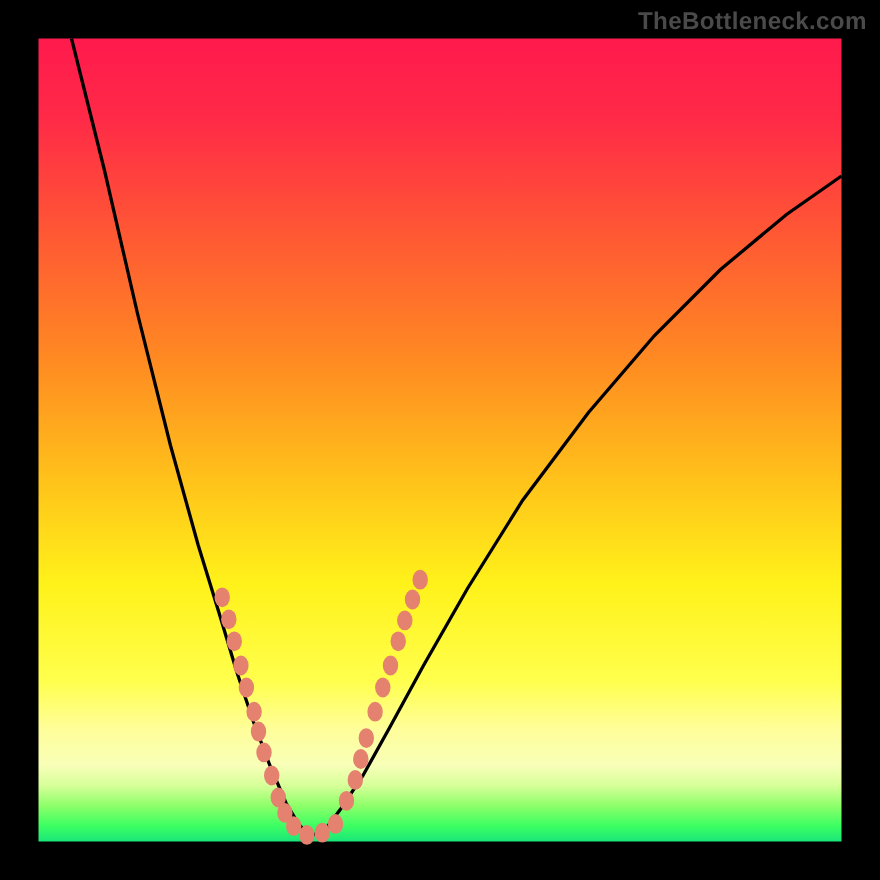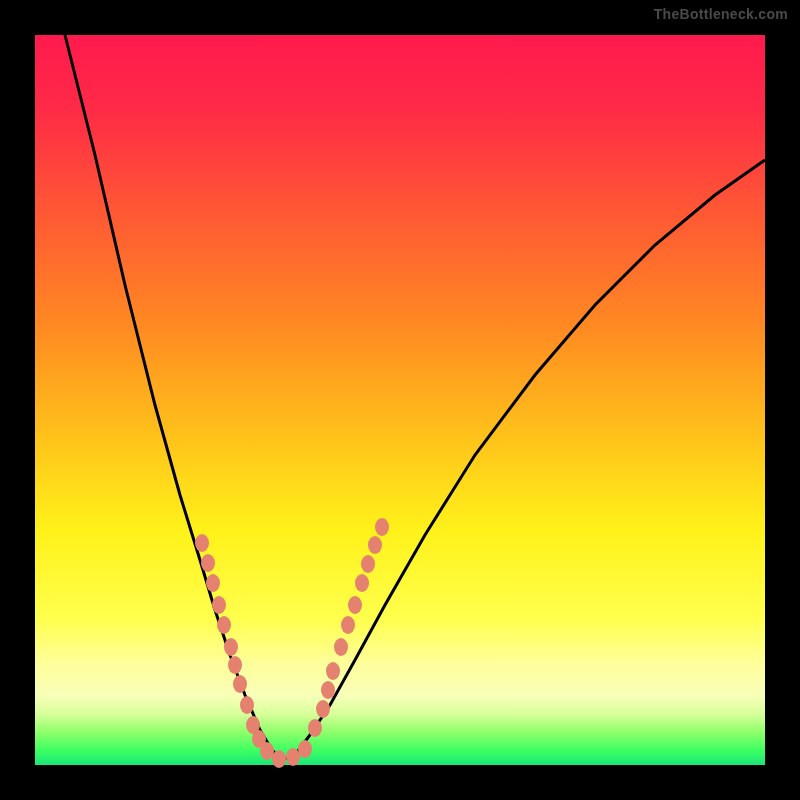--- a/index.html
+++ b/index.html
@@ -14,21 +14,21 @@
     position: relative;
     width: 800px;
     height: 800px;
     background: #000;
   }
   .watermark {
     position: absolute;
     top: 6px;
     right: 12px;
     color: #4a4a4a;
-    font-size: 14px;
+    font-size: 22px;
     font-weight: bold;
     letter-spacing: 0.3px;
     z-index: 10;
   }
   svg {
     position: absolute;
     top: 0;
     left: 0;
   }
 </style>

